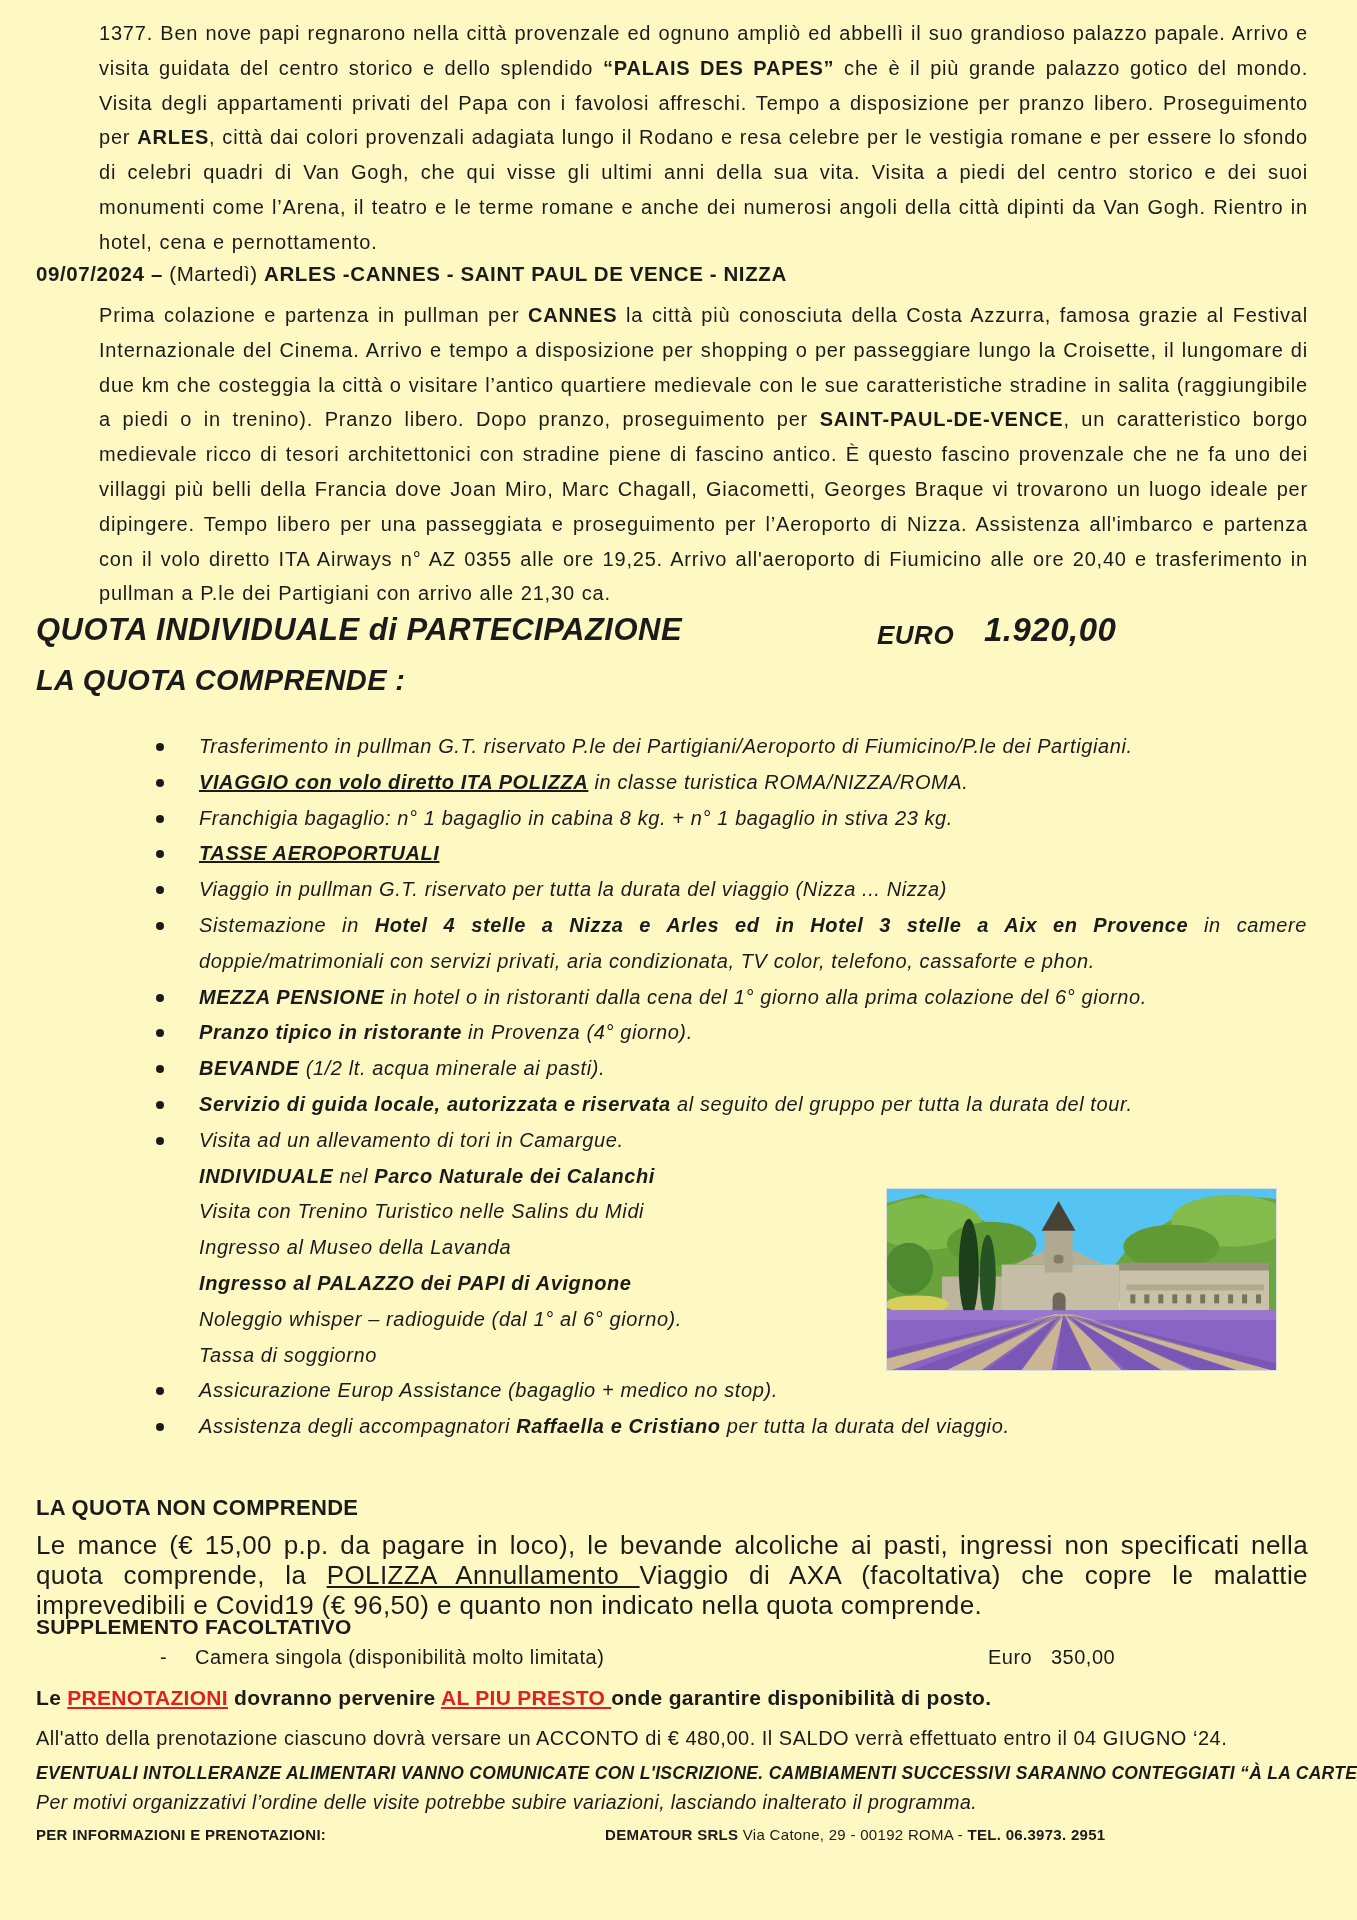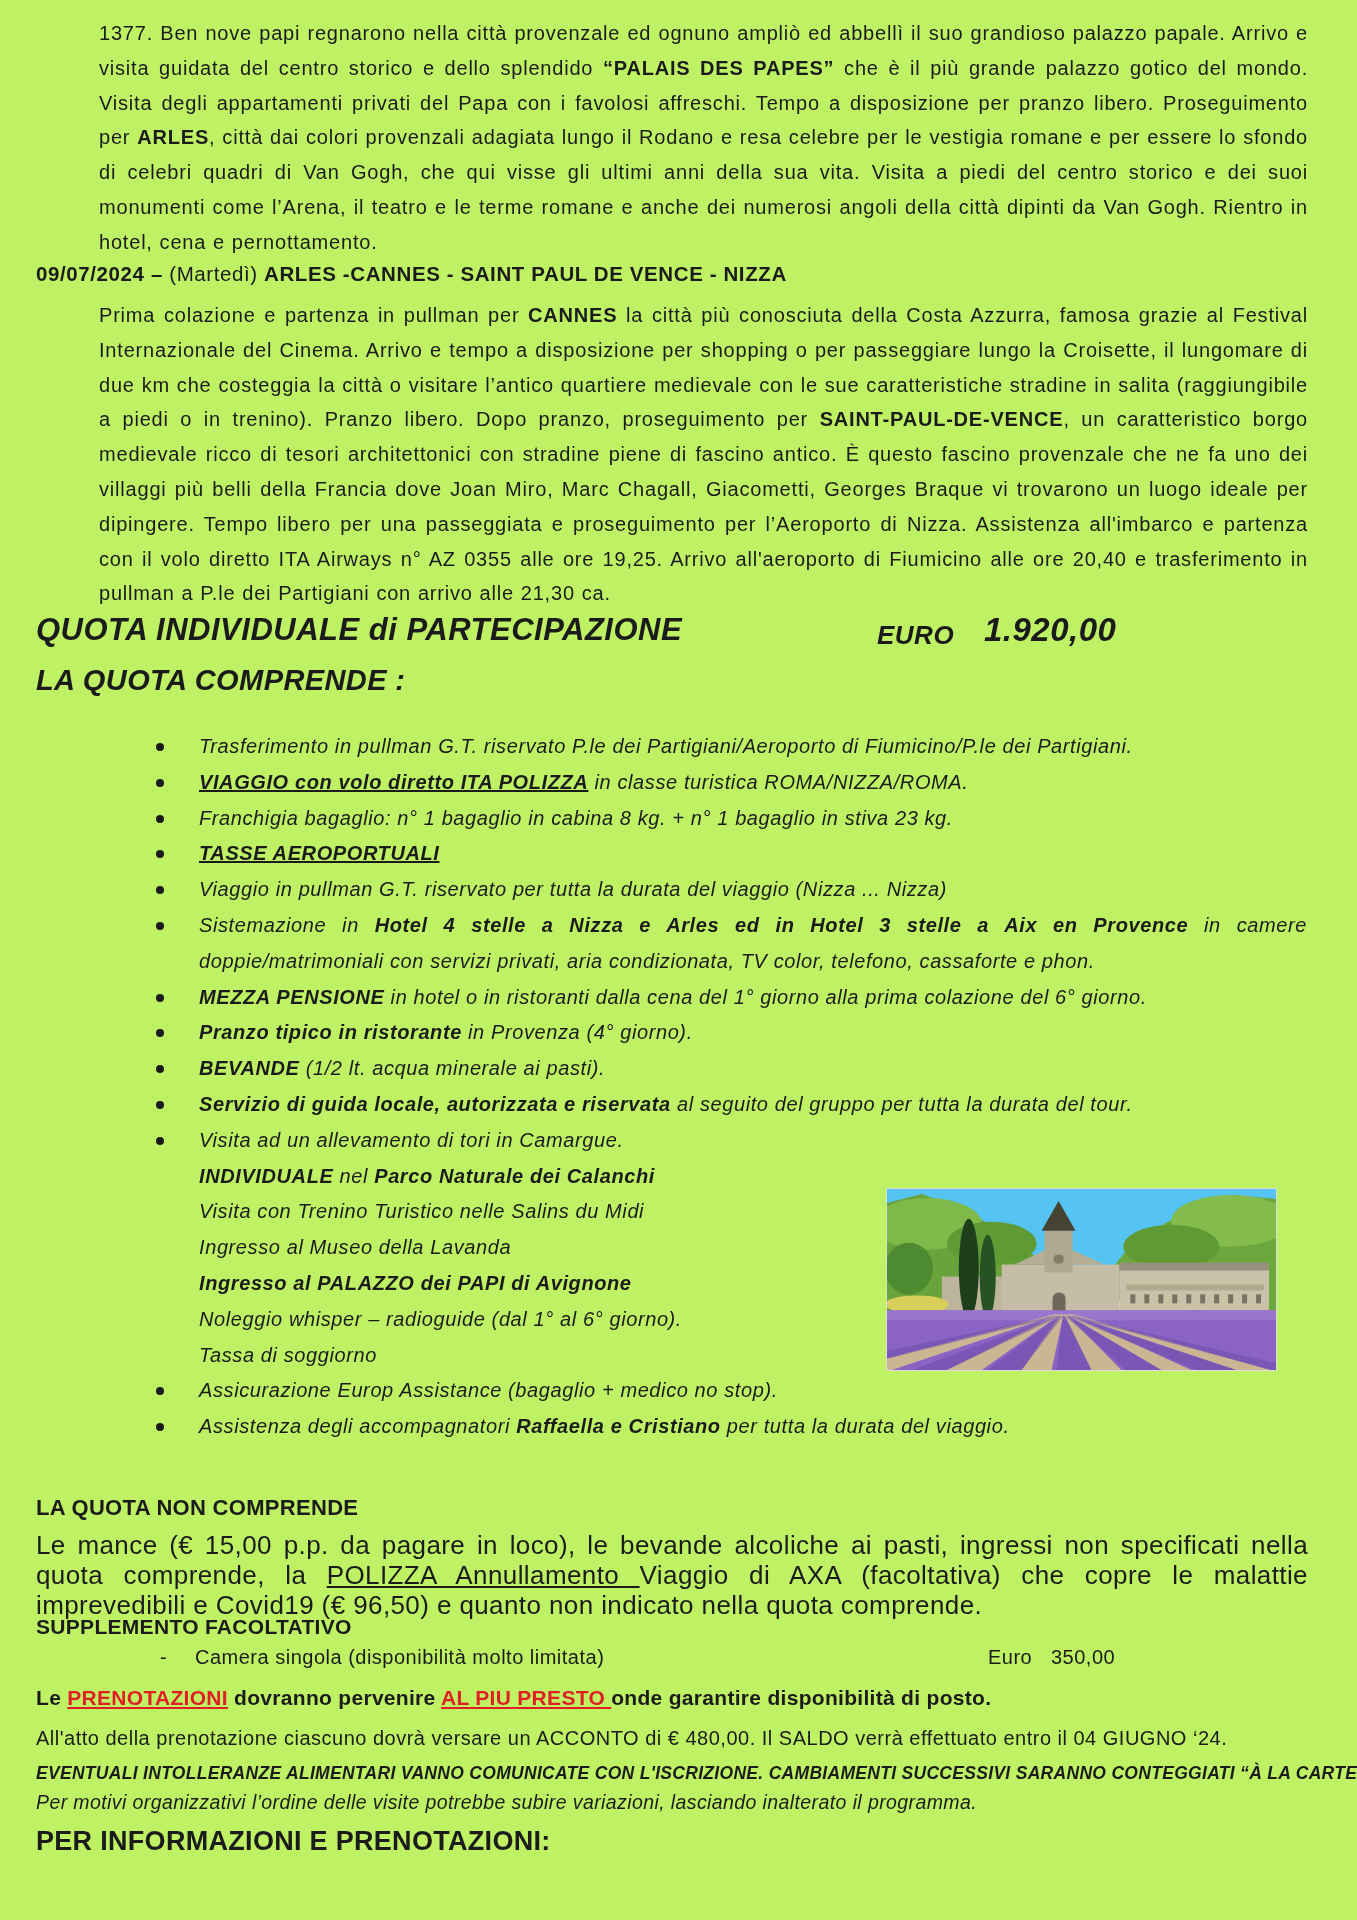--- a/index.html
+++ b/index.html
@@ -1,17 +1,17 @@
 <!DOCTYPE html>
 <html><head>
 <meta charset="utf-8">
 <style>
   html,body{margin:0;padding:0;background:#e9e9e9;}
   .page{
-    position:relative;width:1357px;height:1920px;background:#bef264;
+    position:relative;width:1357px;height:1920px;background:#fef9c3;
     margin:0 auto;overflow:hidden;color:#1b1b1b;
     font-family:"Liberation Sans","DejaVu Sans",sans-serif;
   }
   .abs{position:absolute;}
   
   .b{font-weight:bold}
   .i{}
   .u{text-decoration:underline}
   .c-red{color:#e01e24;text-decoration-color:#e01e24}
   .c-navy{color:#1f3864}
@@ -49,21 +49,21 @@
   .camera-dash{position:absolute;left:160px;top:0;}
   .camera-label{position:absolute;left:195px;top:0;white-space:nowrap;}
   .camera-euro{position:absolute;left:988px;top:0;}
   .camera-amount{position:absolute;left:1051px;top:0;}
 
   .booking-line{left:36px;top:1686px;width:1290px;font-size:21px;font-weight:bold;letter-spacing:.3px;white-space:nowrap;}
   .deposit-line{left:36px;top:1727px;width:1290px;font-size:20px;letter-spacing:.5px;white-space:nowrap;}
   .allergy-line{left:36px;top:1763px;width:1290px;font-size:17.5px;font-weight:bold;font-style:italic;letter-spacing:.3px;white-space:nowrap;}
   .order-line{left:36px;top:1791px;width:1290px;font-size:19.5px;font-style:italic;letter-spacing:.4px;white-space:nowrap;}
 
-  .contact-line{left:0;top:1826px;width:1357px;height:30px;font-size:27px;letter-spacing:.3px;}
+  .contact-line{left:0;top:1826px;width:1357px;height:30px;font-size:15px;letter-spacing:.3px;}
   .contact-label{position:absolute;left:36px;top:0;font-weight:bold;white-space:nowrap;}
   .contact-company{position:absolute;left:605px;top:0;white-space:nowrap;}
 
   .footer-line{left:0;top:1952px;width:1357px;height:32px;font-size:20.5px;letter-spacing:.3px;}
   .footer-left{position:absolute;left:36px;top:2px;white-space:nowrap;}
   .footer-email{position:absolute;left:826px;top:0;white-space:nowrap;}
 </style>
 </head>
 <body>
 
@@ -188,20 +188,21 @@
     <span class="camera-amount">350,00</span>
   </div>
 
   <div class="abs booking-line"><span class="b">Le </span><span class="b u c-red">PRENOTAZIONI</span><span class="b"> dovranno pervenire </span><span class="b u c-red">AL PIU PRESTO </span><span class="b"> onde garantire disponibilità di posto.</span></div>
   <div class="abs deposit-line"><span>All'atto della prenotazione ciascuno dovrà versare un ACCONTO di € 480,00. Il SALDO verrà effettuato entro il 04 GIUGNO ‘24.</span></div>
   <div class="abs allergy-line"><span>EVENTUALI INTOLLERANZE ALIMENTARI VANNO COMUNICATE CON L'ISCRIZIONE. CAMBIAMENTI SUCCESSIVI SARANNO CONTEGGIATI “À LA CARTE”.</span></div>
   <div class="abs order-line"><span>Per motivi organizzativi l’ordine delle visite potrebbe subire variazioni, lasciando inalterato il programma.</span></div>
 
   <div class="abs contact-line">
     <span class="contact-label">PER INFORMAZIONI E PRENOTAZIONI:</span>
+    <span class="contact-company"><span class="b">DEMATOUR SRLS </span><span>Via Catone, 29  -  00192 ROMA  - </span><span class="b">TEL. 06.3973. 2951</span></span>
   </div>
 
   <div class="abs footer-line">
     <span class="footer-left">Organizzazione Tecnica “ DEMATOUR ”</span>
     <span class="footer-email"><span class="b c-navy">E-MAIL : </span><span class="c-blue">dematour20@gmail.com</span></span>
   </div>
 
 </div>
 
 </body></html>

